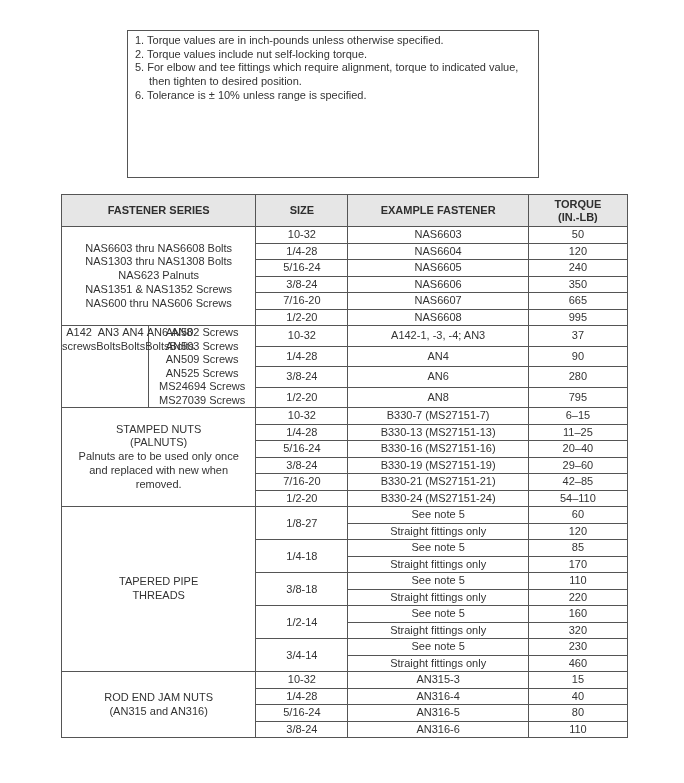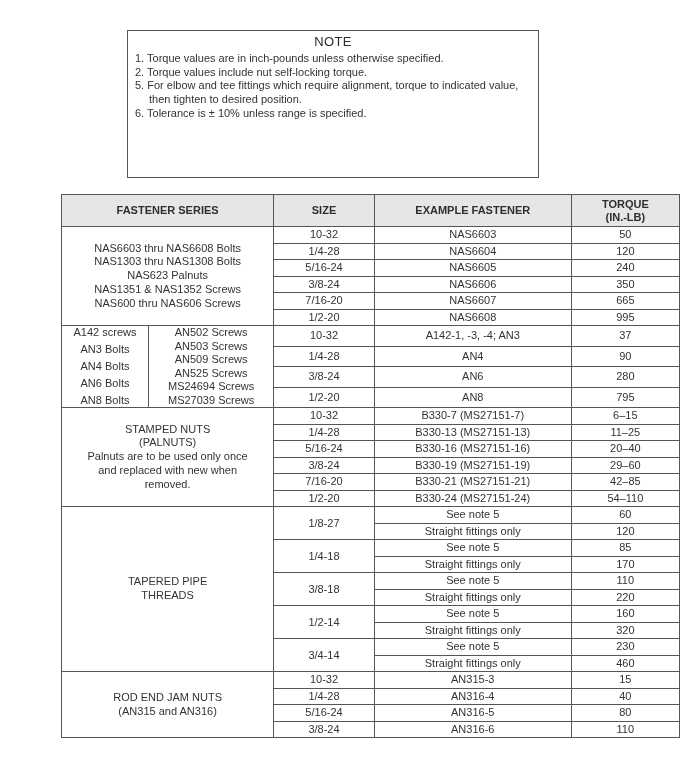--- a/index.html
+++ b/index.html
@@ -1,36 +1,35 @@
 <!DOCTYPE html>
 <html><head>
 <meta charset="utf-8">
 <style>
   html, body { margin:0; padding:0; background:#ffffff; }
   body { width:684px; height:783px; position:relative; font-family:"Liberation Sans", sans-serif; color:#2a2a2a; overflow:hidden; }
   .note { position:absolute; left:127px; top:30px; width:412px; height:148px; border:1.5px solid #555; box-sizing:border-box; padding:2px 6px 0 6px; }
   .note-title { text-align:center; font-size:13px; letter-spacing:0.3px; margin:1px 0 3px 0; color:#2a2a2a; }
   .note ol { margin:1px; padding:0; list-style:none; }
   .note li { font-size:11px; line-height:13.7px; padding-left:14px; text-indent:-14px; color:#333; }
-  table.tq { position:absolute; left:61px; top:194px; width:619px; border-collapse:collapse; font-size:11px; color:#333; }
+  table.tq { position:absolute; left:61px; top:194px; width:567px; border-collapse:collapse; font-size:11px; color:#333; }
   table.tq td, table.tq th { border:1.5px solid #555; padding:0; text-align:center; height:15.5px; line-height:15px; }
   table.tq th { background:#e6e6e6; font-weight:bold; font-size:11px; height:31px; line-height:13px; color:#2f2f2f; }
   .c1 { width:194px; } .c2 { width:92px; } .c3 { width:180px; } .c4 { width:99px; }
   .series { line-height:13.7px !important; }
   .series div { white-space:nowrap; }
   .split { display:flex; height:100%; align-items:stretch; }
-  .split .l { width:86px; border-right:1.5px solid #555; display:flex; flex-direction:column; justify-content:space-between; line-height:13.5px; }
+  .split .l { width:86px; border-right:1.5px solid #555; display:flex; flex-direction:row; justify-content:space-between; line-height:13.5px; }
   .split .r { flex:1; display:flex; flex-direction:column; justify-content:center; line-height:13.5px; }
   td.nopad { padding:0; }
 </style>
 </head>
 <body>
 
 <div class="note">
-  <div class="note-title">NOTE</div>
   <ol>
     <li>1. Torque values are in inch-pounds unless otherwise specified.</li>
     <li>2. Torque values include nut self-locking torque.</li>
     <li>5. For elbow and tee fittings which require alignment, torque to indicated value, then tighten to desired position.</li>
     <li>6. Tolerance is ± 10% unless range is specified.</li>
   </ol>
 </div>
 
 <table class="tq">
   <colgroup>

